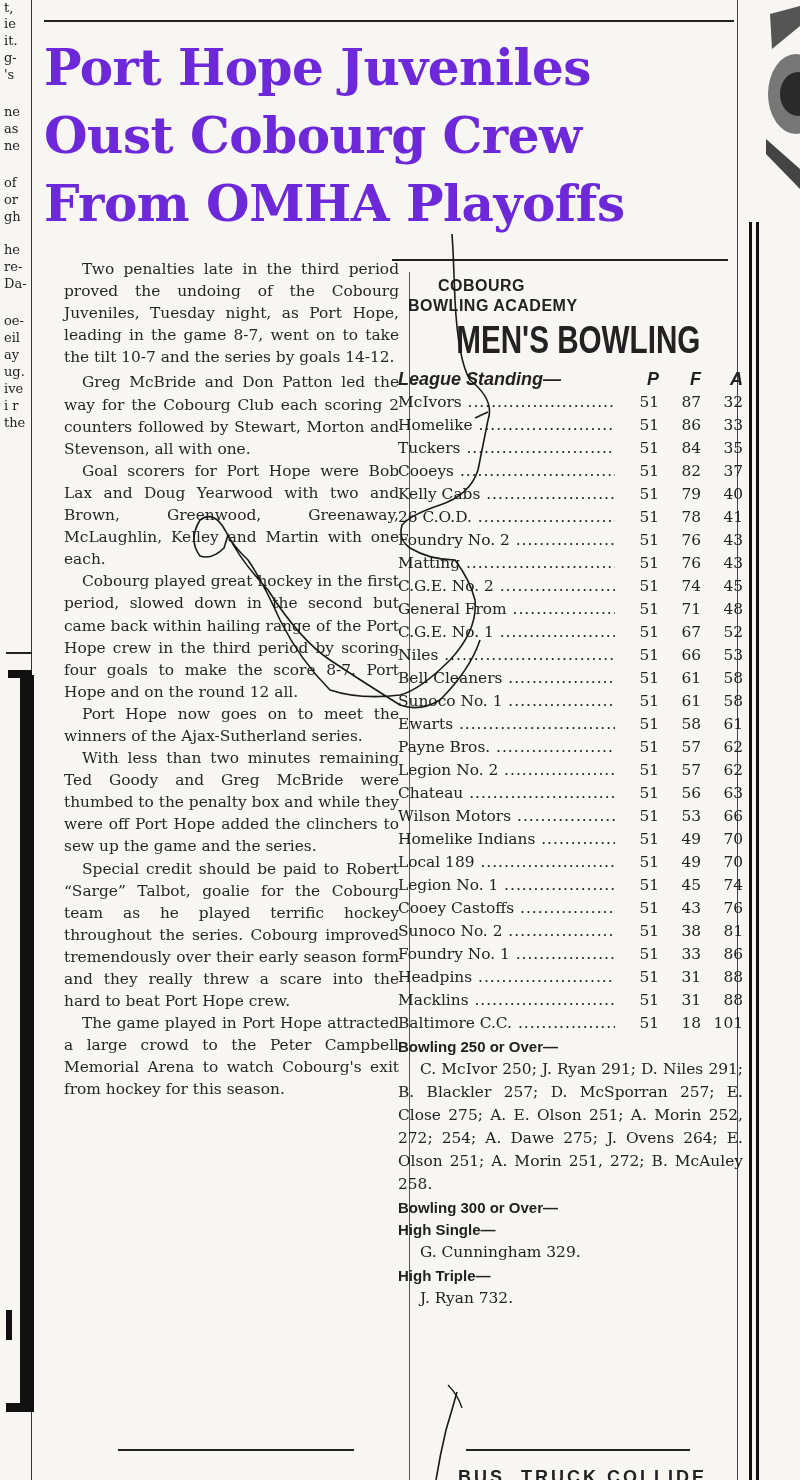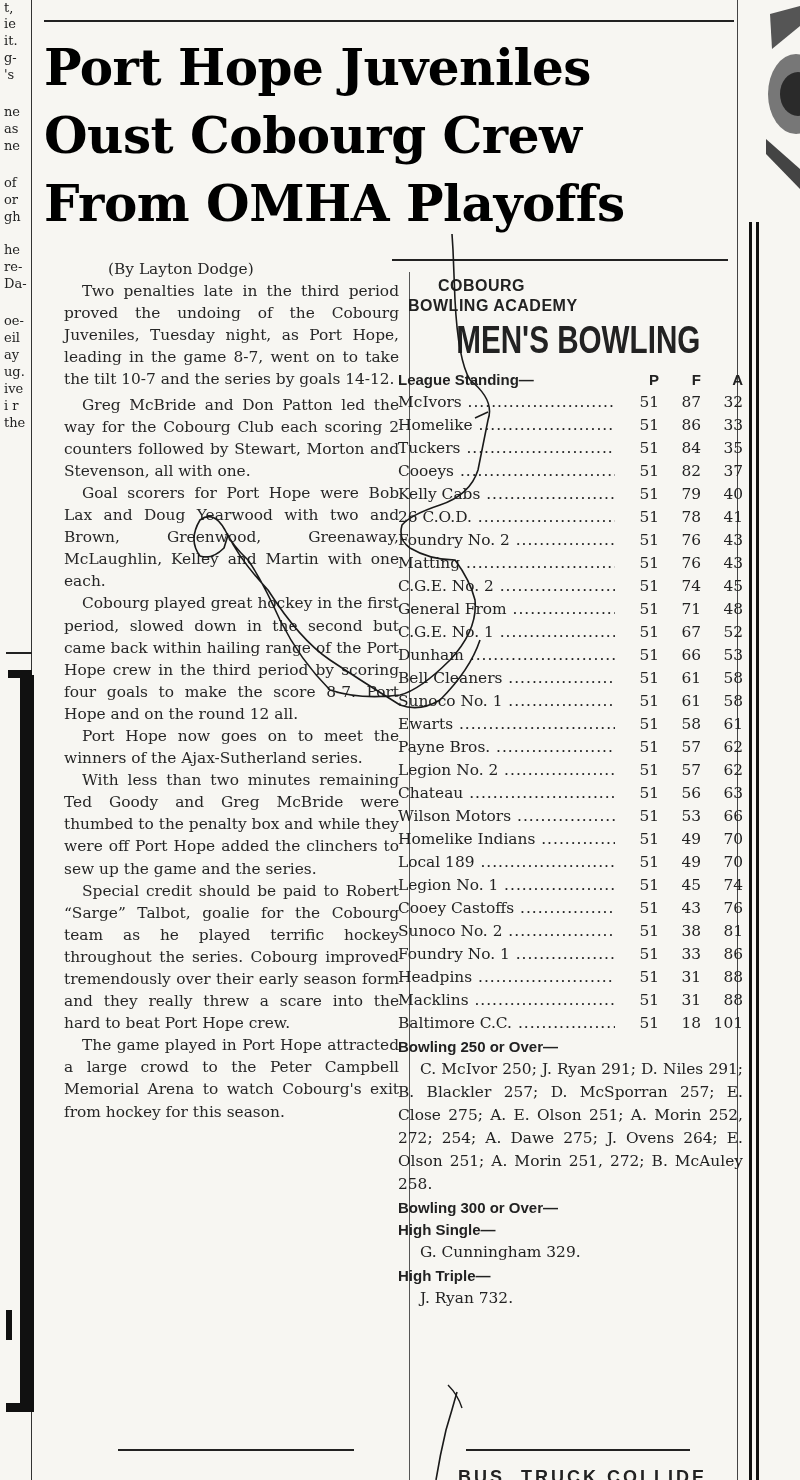--- a/index.html
+++ b/index.html
@@ -9,21 +9,21 @@
     font-family:"DejaVu Serif", serif;
   }
   .page-edge-left { position:absolute; left:0; top:0; width:30px; height:640px;
     font-family:"DejaVu Serif", serif; font-size:13px; line-height:16px; color:#222; }
   .page-edge-left div { position:absolute; left:4px; white-space:nowrap; }
   .vrule { position:absolute; background:#333; }
   .hrule { position:absolute; background:#222; }
   .headline {
     position:absolute; left:44px; top:34px; width:700px;
     font-family:"DejaVu Serif", serif; font-weight:bold;
-    font-size:50px; line-height:68px; letter-spacing:-0.5px; color:#000000;
+    font-size:50px; line-height:68px; letter-spacing:-0.5px; color:#6d28d9;
   }
   .headline div { white-space:nowrap; }
   .article {
     position:absolute; left:64px; top:258px; width:335px;
     font-size:15.4px; line-height:22.1px; color:#262626; text-align:justify;
   }
   .article p { margin:0; text-indent:18px; }
   .article .byline { text-align:left; padding-left:44px; text-indent:0; }
   .bowling {
     position:absolute; left:398px; top:276px; width:345px; color:#222;
@@ -31,21 +31,21 @@
   .club { font-family:"Liberation Sans", sans-serif; font-weight:bold; font-size:16px; line-height:20px; letter-spacing:0.5px; }
   .club.l1 { padding-left:40px; }
   .club.l2 { padding-left:10px; }
   .big-title { text-align:center; font-family:"Liberation Sans", sans-serif; font-weight:bold; font-size:38px; line-height:44px; transform:scaleX(0.78); transform-origin:center; letter-spacing:0px; margin-top:2px; padding-left:20px; white-space:nowrap;}
   .standings { margin-top:6px; font-size:15.4px; line-height:23px; }
   .row { display:flex; align-items:baseline; white-space:nowrap; }
   .row .team { flex:1; overflow:hidden; }
   .row .team::after { content:" ............................................"; letter-spacing:1px; }
   .row .num { width:42px; text-align:right; }
   .row .num.p { width:44px; }
-  .row.head { font-family:"Liberation Sans", sans-serif; font-weight:bold; font-size:15px; }
+  .row.head { font-family:"Liberation Sans", sans-serif; font-weight:bold; font-size:18px;font-style:italic; }
   .row.head .team::after { content:""; }
   .section-h { font-family:"Liberation Sans", sans-serif; font-weight:bold; font-size:15px; line-height:22px; margin-top:1px; }
   .section-b { font-size:15.4px; line-height:23px; text-indent:22px; text-align:justify; }
   .right-photo { position:absolute; left:752px; top:4px; width:48px; height:185px; overflow:hidden; }
   .scribble { position:absolute; left:0; top:0; width:800px; height:1480px; pointer-events:none; }
   .bottom-head { position:absolute; left:458px; top:1464px; font-family:"Liberation Sans", sans-serif; font-weight:bold; font-size:18px; letter-spacing:3px; color:#222; height:16px; overflow:hidden; line-height:26px;}
 </style>
 </head>
 <body>
 
@@ -89,21 +89,20 @@
 
 <div class="headline">
   <div>Port Hope Juveniles</div>
   <div>Oust Cobourg Crew</div>
   <div>From OMHA Playoffs</div>
 </div>
 
 <div class="hrule" style="left:392px; top:259px; width:336px; height:2px;"></div>
 
 <div class="article">
-  <p class="byline">(By Layton Dodge)</p>
   <p>Two penalties late in the third period proved the undoing of the Cobourg Juveniles, Tuesday night, as Port Hope, leading in the game 8-7, went on to take the tilt 10-7 and the series by goals 14-12.</p>
   <p style="margin-top:3px">Greg McBride and Don Patton led the way for the Cobourg Club each scoring 2 counters followed by Stewart, Morton and Stevenson, all with one.</p>
   <p>Goal scorers for Port Hope were Bob Lax and Doug Yearwood with two and Brown, Greenwood, Greenaway, McLaughlin, Kelley and Martin with one each.</p>
   <p>Cobourg played great hockey in the first period, slowed down in the second but came back within hailing range of the Port Hope crew in the third period by scoring four goals to make the score 8-7. Port Hope and on the round 12 all.</p>
   <p>Port Hope now goes on to meet the winners of the Ajax-Sutherland series.</p>
   <p>With less than two minutes remaining Ted Goody and Greg McBride were thumbed to the penalty box and while they were off Port Hope added the clinchers to sew up the game and the series.</p>
   <p>Special credit should be paid to Robert “Sarge” Talbot, goalie for the Cobourg team as he played terrific hockey throughout the series. Cobourg improved tremendously over their early season form and they really threw a scare into the hard to beat Port Hope crew.</p>
   <p>The game played in Port Hope attracted a large crowd to the Peter Campbell Memorial Arena to watch Cobourg's exit from hockey for this season.</p>
 </div>
 
@@ -182,21 +181,21 @@
           <span class="num">71</span>
           <span class="num">48</span>
         </div>
         <div class="row">
           <span class="team">C.G.E. No. 1</span>
           <span class="num p">51</span>
           <span class="num">67</span>
           <span class="num">52</span>
         </div>
         <div class="row">
-          <span class="team">Dunham</span>
+          <span class="team">Niles</span>
           <span class="num p">51</span>
           <span class="num">66</span>
           <span class="num">53</span>
         </div>
         <div class="row">
           <span class="team">Bell Cleaners</span>
           <span class="num p">51</span>
           <span class="num">61</span>
           <span class="num">58</span>
         </div>

